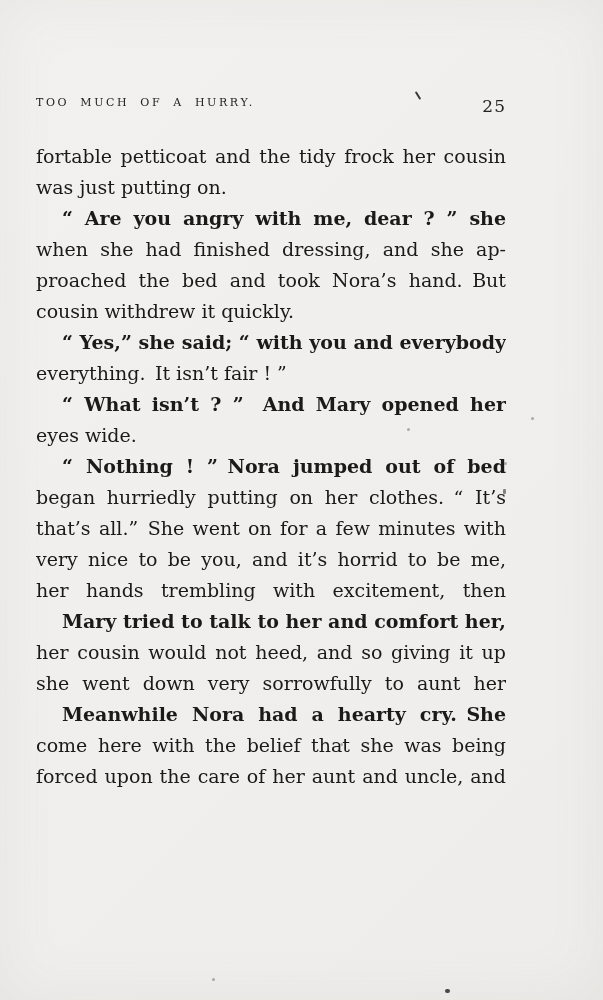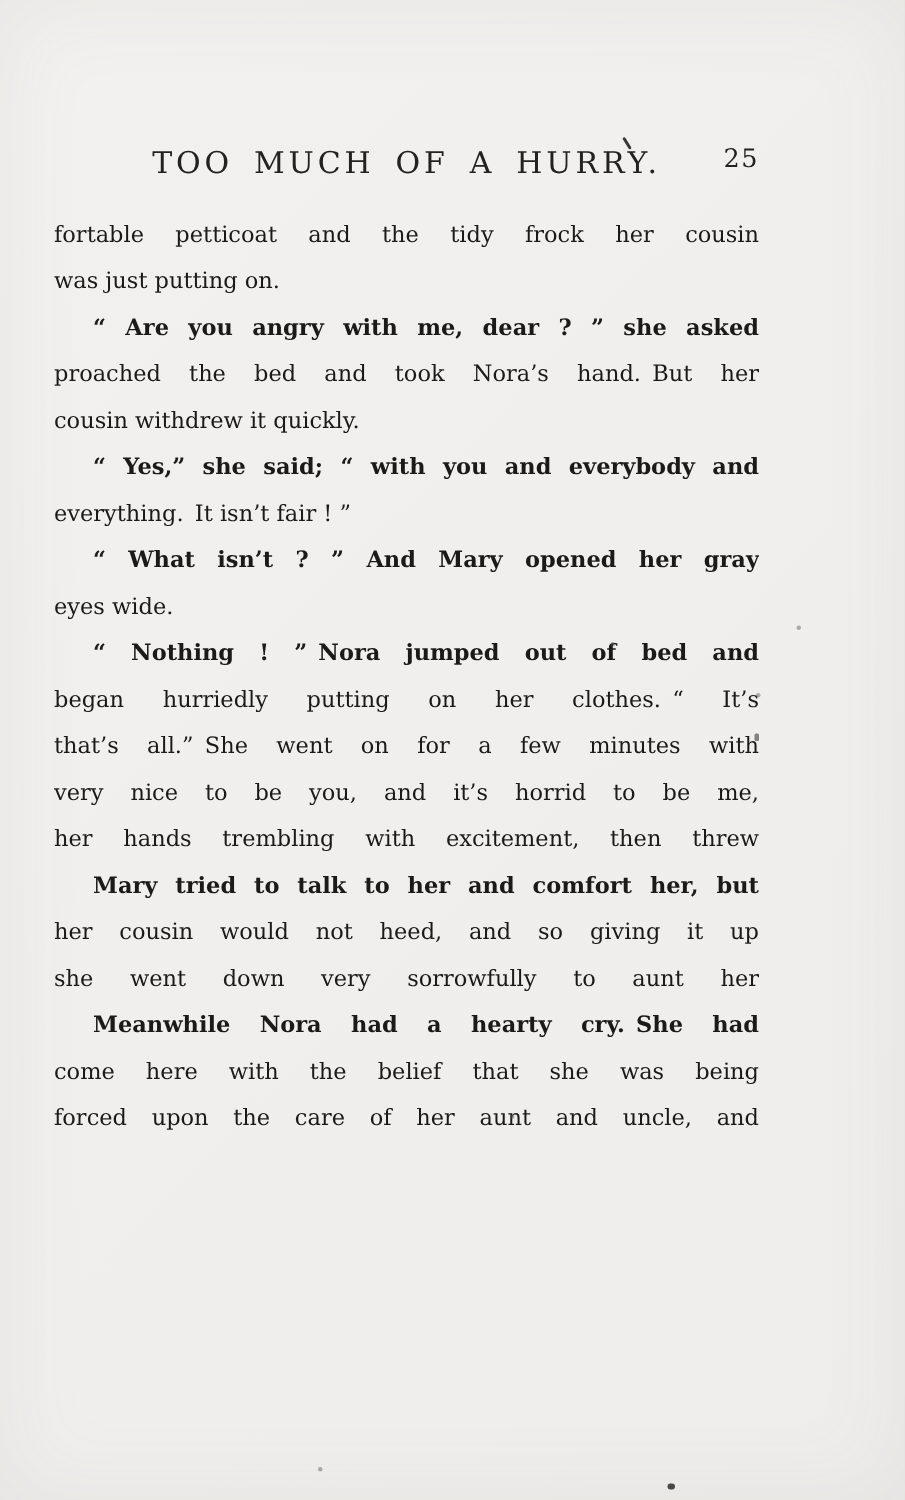--- a/index.html
+++ b/index.html
@@ -20,22 +20,21 @@
   .running-header {
     position: absolute;
     top: 96px;
     left: 36px;
     width: 470px;
     height: 24px;
   }
   .running-title {
     position: absolute;
     left: 0; right: 0;
-    text-align: center;
-    font-size: 20px;
+    font-size: 11px;
     letter-spacing: 2.6px;
     word-spacing: 5px;
     color: #242220;
   }
   .page-number {
     position: absolute;
     right: 0;
     top: 0;
     font-size: 17px;
     letter-spacing: 1px;
@@ -44,21 +43,21 @@
   }
   .body-text {
     position: absolute;
     top: 141px;
     left: 36px;
     width: 470px;
   }
   .line {
     height: 31px;
     line-height: 31px;
-    font-size: 15px;
+    font-size: 19px;
     text-align: justify;
     text-align-last: justify;
     text-justify: inter-word;
     white-space: normal;
     overflow: hidden;
   }
   .line.end {
     text-align-last: left;
   }
   .line.indent {
@@ -103,20 +102,21 @@
     <div class="running-title">TOO MUCH OF A HURRY.</div>
     <div class="page-number">25</div>
   </div>
 
   <div class="artifact stray-stroke" style="left:417px; top:91px;"></div>
 
   <div class="body-text">
     <div class="line">fortable petticoat and the tidy frock her cousin</div>
     <div class="line end">was just putting on.</div>
     <div class="line indent">“ Are you angry with me, dear ? ” she asked</div>
+    <div class="line">when she had finished dressing, and she ap-</div>
     <div class="line">proached the bed and took Nora’s hand. But her</div>
     <div class="line end">cousin withdrew it quickly.</div>
     <div class="line indent">“ Yes,” she said; “ with you and everybody and</div>
     <div class="line end">everything. It isn’t fair ! ”</div>
     <div class="line indent">“ What isn’t ? ” And Mary opened her gray</div>
     <div class="line end">eyes wide.</div>
     <div class="line indent">“ Nothing ! ” Nora jumped out of bed and</div>
     <div class="line">began hurriedly putting on her clothes. “ It’s</div>
     <div class="line">that’s all.” She went on for a few minutes with</div>
     <div class="line">very nice to be you, and it’s horrid to be me,</div>

